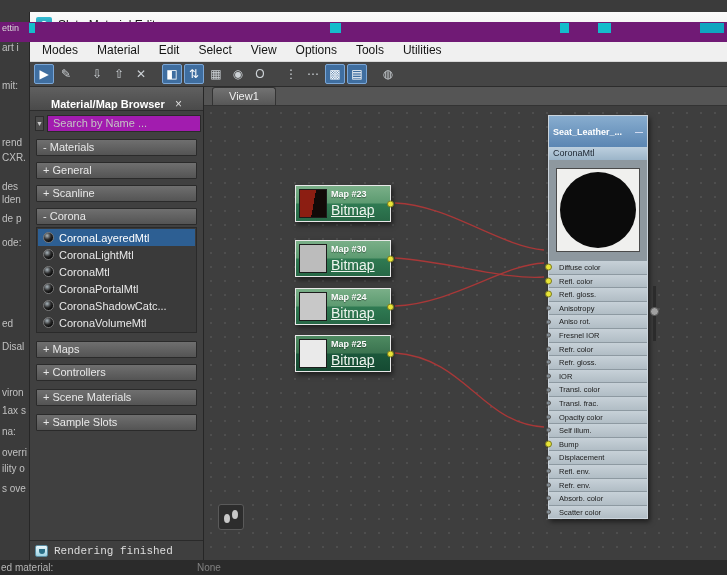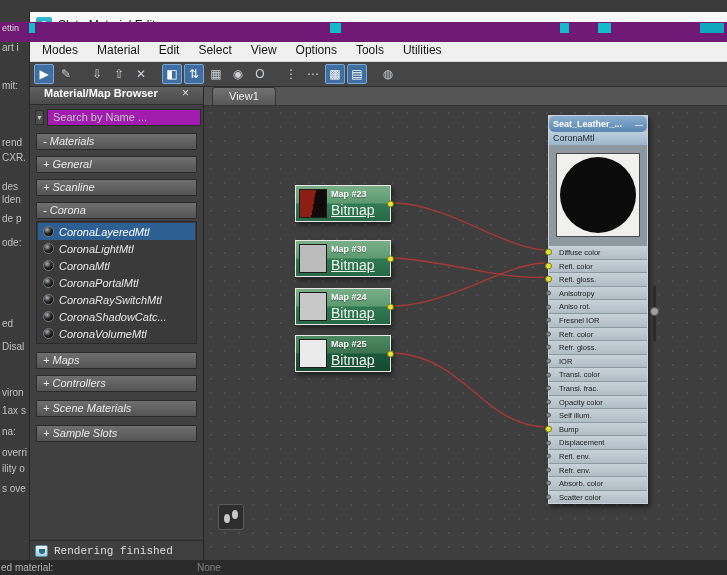--- a/index.html
+++ b/index.html
@@ -32,29 +32,29 @@
 
   .toolbar { height:25px; background:#454545; border-bottom:1px solid #2c2c2c; display:flex; align-items:center; gap:2px; padding-left:4px; flex:0 0 auto; }
   .tbtn { width:20px; height:20px; display:flex; align-items:center; justify-content:center; color:#cdd2d6; font-size:12px; border-radius:2px; border:1px solid transparent; }
   .tbtn.active { background:#3f6ea0; border-color:#7aa6d6; color:#ffffff; }
   .tb-sep { width:7px; height:20px; }
 
   .content { flex:1; display:flex; min-height:0; }
 
   
   .browser { width:174px; background:#404040; border-right:1px solid #262626; display:flex; flex-direction:column; flex:0 0 auto; }
-  .b-header { height:18px; background:linear-gradient(#606060,#4a4a4a); border-bottom:1px solid #2c2c2c; display:flex; align-items:flex-start; justify-content:space-between; padding:0 14px; flex:0 0 auto; }
+  .b-header { height:24px; background:linear-gradient(#606060,#4a4a4a); border-bottom:1px solid #2c2c2c; display:flex; align-items:flex-end; justify-content:space-between; padding:0 21px; flex:0 0 auto; }
   .b-title { color:#ffffff; font-weight:bold; font-size:11px; }
   .b-close { color:#dddddd; font-size:12px; line-height:12px; cursor:default; }
   .search-row { height:24px; display:flex; align-items:center; gap:3px; padding:0 5px; flex:0 0 auto; }
   .dd-btn { width:15px; height:15px; background:#4c4c4c; border:1px solid #2c2c2c; color:#c8c8c8; font-size:7px; display:flex; align-items:center; justify-content:center; }
   .search-input { flex:1; height:17px; background:#a21caf; border:1px solid #2a2a2a; color:#d8d8d8; font-size:11px; padding:0 5px; outline:none; font-family:"Liberation Sans",sans-serif; }
   .search-input::placeholder { color:#c4c4c4; }
 
-  .tree { flex:1; padding:4px 6px 0 6px; overflow:hidden;font-style:italic; }
+  .tree { flex:1; padding:4px 6px 0 6px; overflow:hidden; }
   .tree-row { height:17px; line-height:15px; background:linear-gradient(#6f6f6f,#545454); border:1px solid #2a2a2a; color:#e8e8e8; font-size:11px; padding-left:6px; border-radius:1px; }
   .mt6 { margin-top:6px; } .mt8 { margin-top:8px; }
   .items-block { margin-top:2px; background:#3a3a3a; border:1px solid #2a2a2a; padding:1px; }
   .tree-item { height:17px; display:flex; align-items:center; gap:5px; padding-left:5px; color:#e8e8e8; font-size:11px; }
   .tree-item.selected { background:#2d5f93; color:#ffffff; }
   .sphere { width:11px; height:11px; border-radius:50%; flex:0 0 auto;
             background:radial-gradient(circle at 35% 30%, #9aa4aa 6%, #2a2a2a 45%, #000 80%);
             border:1px solid #777; }
 
   .status-bar { height:20px; background:#3f3f3f; border-top:1px solid #2a2a2a; display:flex; align-items:center; gap:6px; padding-left:5px; flex:0 0 auto; }
@@ -68,22 +68,22 @@
   .tab { height:18px; line-height:16px; padding:0 16px; background:linear-gradient(#727272,#575757); border:1px solid #333; border-bottom:none; border-radius:3px 3px 0 0; color:#eeeeee; font-size:11px; }
 
   .canvas { flex:1; position:relative; background-color:#3e3e3e;
             background-image:radial-gradient(#4e4e4e 1px, transparent 1.3px);
             background-size:14px 14px; overflow:hidden; }
   .wires { position:absolute; left:0; top:0; width:100%; height:100%; z-index:1; pointer-events:none; }
 
   
   .mat-node { position:absolute; left:344px; top:9px; width:100px; z-index:2;
               border:1px solid #cbd4dc; box-shadow:2px 3px 5px rgba(0,0,0,.5); background:#b9c3cb; }
-  .mat-title { height:16px; background:linear-gradient(#88adcf,#5b86b3); color:#fff; font-size:9px; font-weight:bold;
-               display:flex; align-items:center; justify-content:space-between; padding:0 4px; white-space:nowrap;border-radius:6px; }
+  .mat-title { height:31px; background:linear-gradient(#88adcf,#5b86b3); color:#fff; font-size:9px; font-weight:bold;
+               display:flex; align-items:center; justify-content:space-between; padding:0 4px; white-space:nowrap; }
   .mat-min { font-size:8px; color:#eef; }
   .mat-sub { height:13px; line-height:13px; background:linear-gradient(#bccfde,#9cb5c9); color:#1c2530; font-size:9px; padding-left:4px; }
   .preview-wrap { height:100px; background:#8e989f; display:flex; align-items:center; justify-content:center; }
   .preview { width:84px; height:84px; background:#f0f0ee; border:1px solid #4a4a4a; display:flex; align-items:center; justify-content:center; }
   .preview-ball { width:76px; height:76px; border-radius:50%; background:#0b0b0b; }
   .slot { height:13.6px; position:relative; background:linear-gradient(#c7d1d8,#b1bdc5); border-top:1px solid #8d99a1;
           color:#1b1b1b; font-size:7.5px; line-height:13px; padding-left:10px; white-space:nowrap; }
   .dot { position:absolute; left:-3px; top:50%; transform:translateY(-50%); width:5px; height:5px; border-radius:50%;
          background:#87929a; border:1px solid #555; }
   .dot.conn { width:7px; height:7px; left:-4px; background:#e8e437; border:1px solid #7a7a20; }
@@ -218,24 +218,20 @@
           <div class="tree-item">
             <span class="sphere"></span>
             <span>CoronaMtl</span>
           </div>
           <div class="tree-item">
             <span class="sphere"></span>
             <span>CoronaPortalMtl</span>
           </div>
           <div class="tree-item">
             <span class="sphere"></span>
-            <span>CoronaRaySwitchMtl</span>
-          </div>
-          <div class="tree-item">
-            <span class="sphere"></span>
             <span>CoronaShadowCatc...</span>
           </div>
           <div class="tree-item">
             <span class="sphere"></span>
             <span>CoronaVolumeMtl</span>
           </div>
         </div>
         <div class="tree-row mt8">+ Maps</div>
         <div class="tree-row mt6">+ Controllers</div>
         <div class="tree-row mt8">+ Scene Materials</div>

